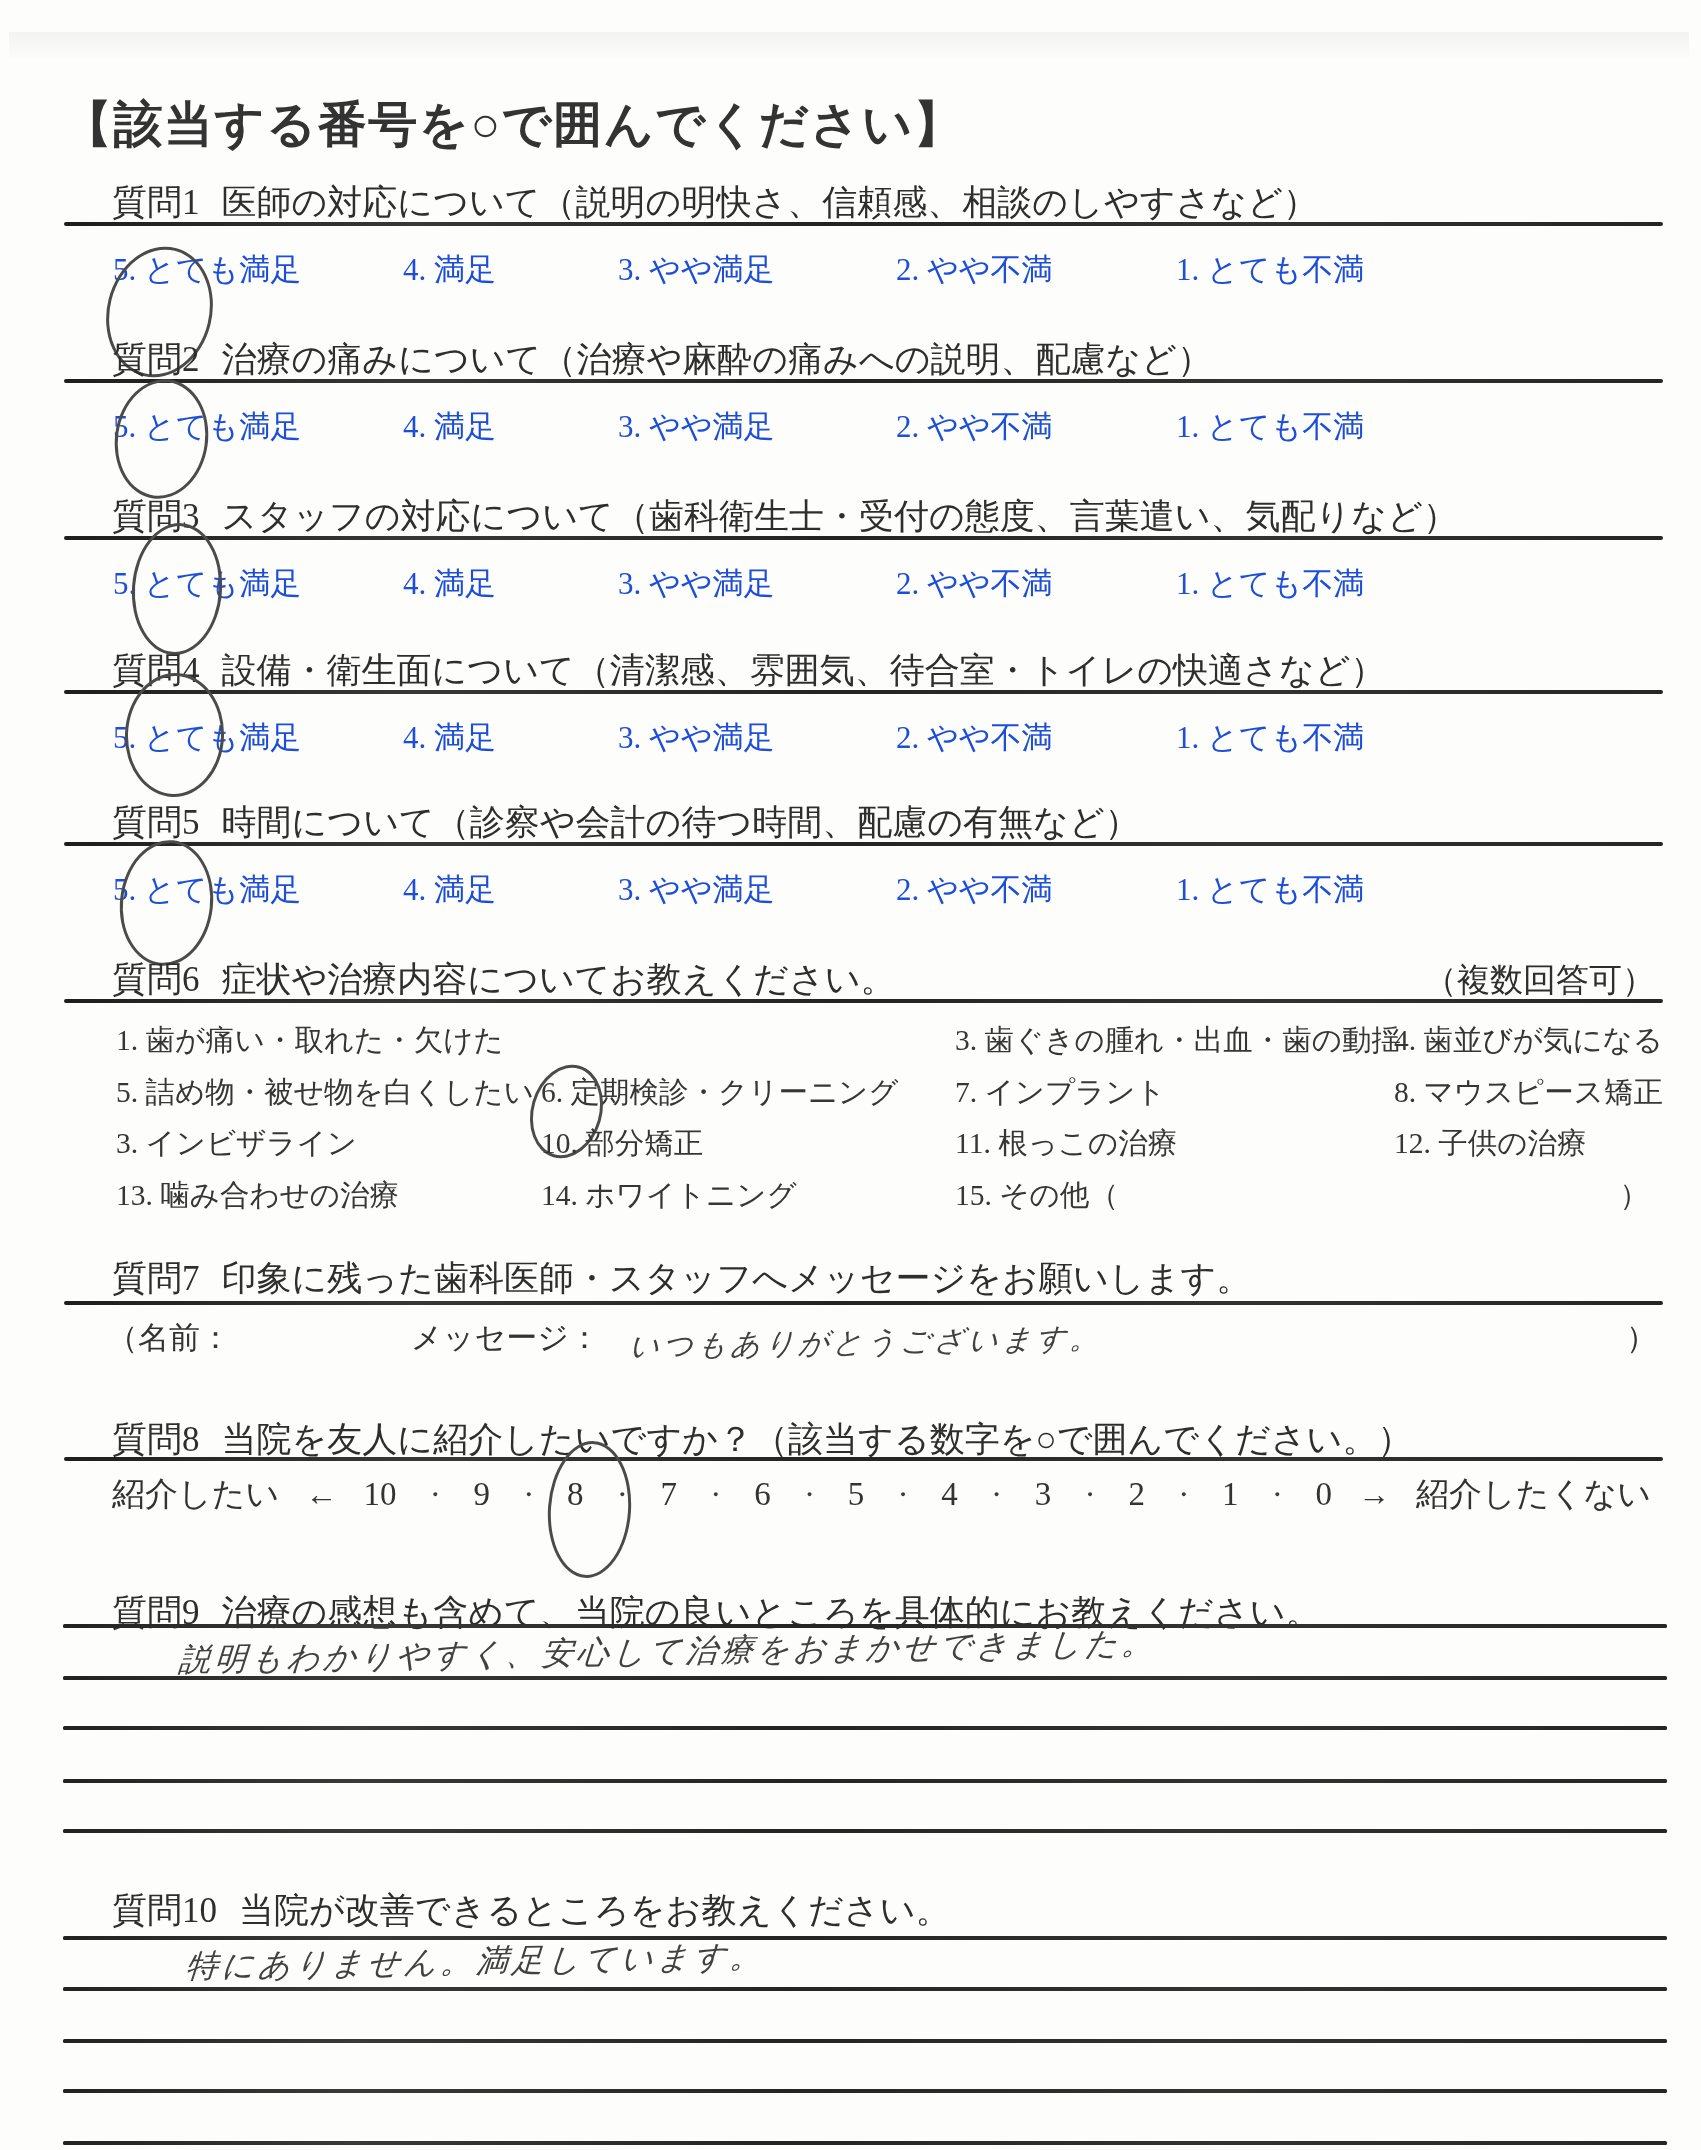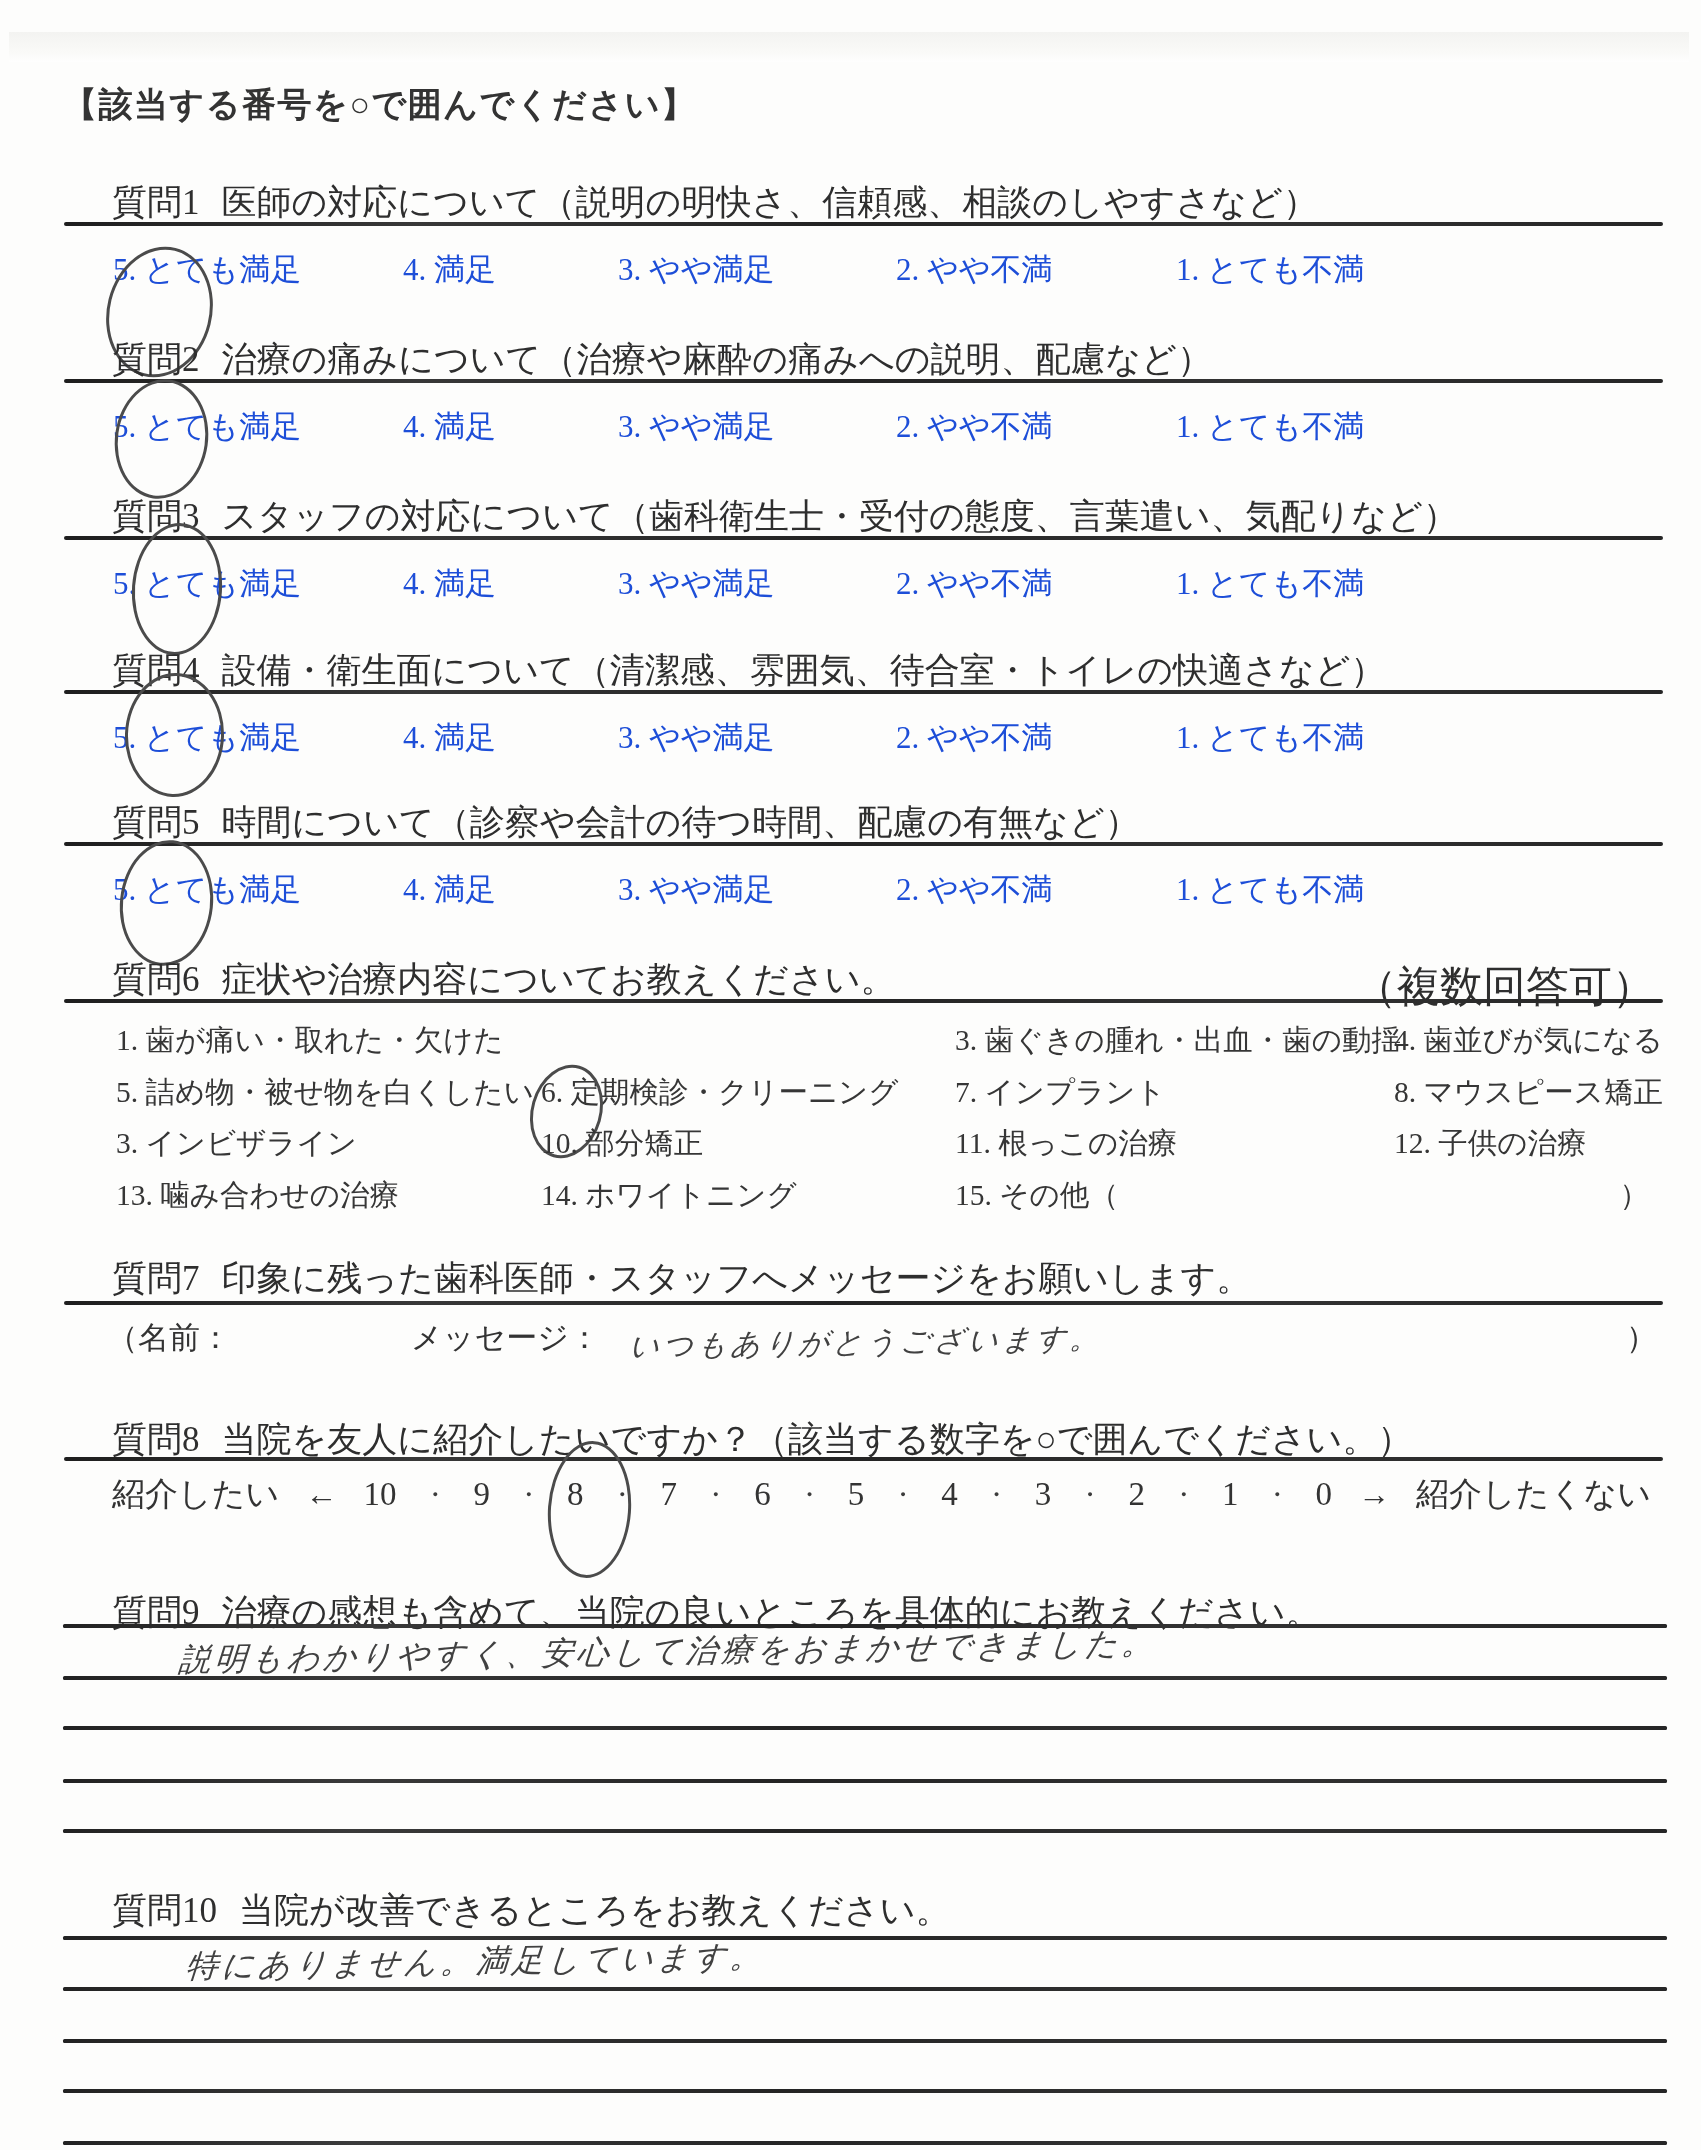--- a/index.html
+++ b/index.html
@@ -4,39 +4,39 @@
 <style>
   html,body{margin:0;padding:0;}
   body{
     width:1701px;height:2151px;position:relative;background:#fefefee8;
     background-color:#fdfdfc;
     font-family:"Liberation Serif","DejaVu Serif",serif;
     color:#2a2a2a;overflow:hidden;
   }
   .scan-edge{position:absolute;left:8.9px;right:11.8px;top:32px;height:29.5px;
     background:linear-gradient(180deg,#f3f3f1 0%,#fafaf8 70%,#fefefe 100%);}
-  .page-title{position:absolute;left:63px;top:59px;font-size:34px;letter-spacing:1.5px;color:#333;white-space:nowrap;}
+  .page-title{position:absolute;left:63px;top:59px;font-size:49px;letter-spacing:1.5px;color:#333;white-space:nowrap;}
   .qblock{position:absolute;left:0;right:0;height:162px;margin-left:42px;}
   .q-header{position:absolute;left:70px;top:0;font-size:35px;white-space:nowrap;color:#2e2e2e;}
   .q-label{margin-right:22px;}
   .rule{position:absolute;left:22px;right:38px;top:43px;height:4.4px;border-radius:2.2px;
     background:linear-gradient(90deg,#1e1e1e 0%,#383838 22%,#232323 48%,#333 74%,#262626 100%);}
   .opts{position:absolute;left:1px;top:70px;height:52px;width:100%;font-size:31px;color:#1d4ed8;}
   .opt{position:absolute;top:0;white-space:nowrap;}
   .opt-5{left:70px;}.opt-4{left:360px;}.opt-3{left:575px;}.opt-2{left:853px;}.opt-1{left:1133px;}
   .circ{position:absolute;border:3px solid #4b4b4b;border-radius:50%;background:transparent;pointer-events:none;}
   .cv1{left:-5.9px;top:-3px;width:99px;height:126px;transform:rotate(14deg);}
   .cv2{left:1.5px;top:-26.6px;width:87px;height:114px;transform:rotate(8deg);}
   .cv3{left:19px;top:-40px;width:84px;height:126px;transform:rotate(4deg);}
   .cv4{left:11.8px;top:-44px;width:93px;height:118px;transform:rotate(2deg);}
   .cv5{left:7.4px;top:-29.5px;width:87px;height:120px;transform:rotate(6deg);}
   .cv6{left:-10.3px;top:-8.9px;width:65px;height:89px;transform:rotate(16deg);}
   .cv8{left:-19px;top:-35px;width:77px;height:131px;transform:rotate(4deg);}
   
-  .q6-note{position:absolute;right:46px;top:1.5px;font-size:43px;color:#2e2e2e;white-space:nowrap;}
+  .q6-note{position:absolute;right:46px;top:1.5px;font-size:33px;color:#2e2e2e;white-space:nowrap;}
   .q6-item{position:absolute;font-size:29.5px;color:#363636;white-space:nowrap;}
   .q6-c0{left:74px;}.q6-c1{left:499px;}.q6-c2{left:913px;}.q6-c3{left:1352px;}
   .q6-r0{top:65px;}.q6-r1{top:117px;}.q6-r2{top:168px;}.q6-r3{top:220px;}
   .q6-paren{position:absolute;right:52px;top:220px;font-size:29.5px;color:#363636;}
   
   .q7-row{position:absolute;left:0;right:0;top:62px;height:66px;font-size:31px;color:#333;}
   .q7-name{position:absolute;left:65px;top:0;white-space:nowrap;}
   .q7-msg{position:absolute;left:369px;top:0;white-space:nowrap;}
   .q7-paren{position:absolute;right:44px;top:0;}
   

